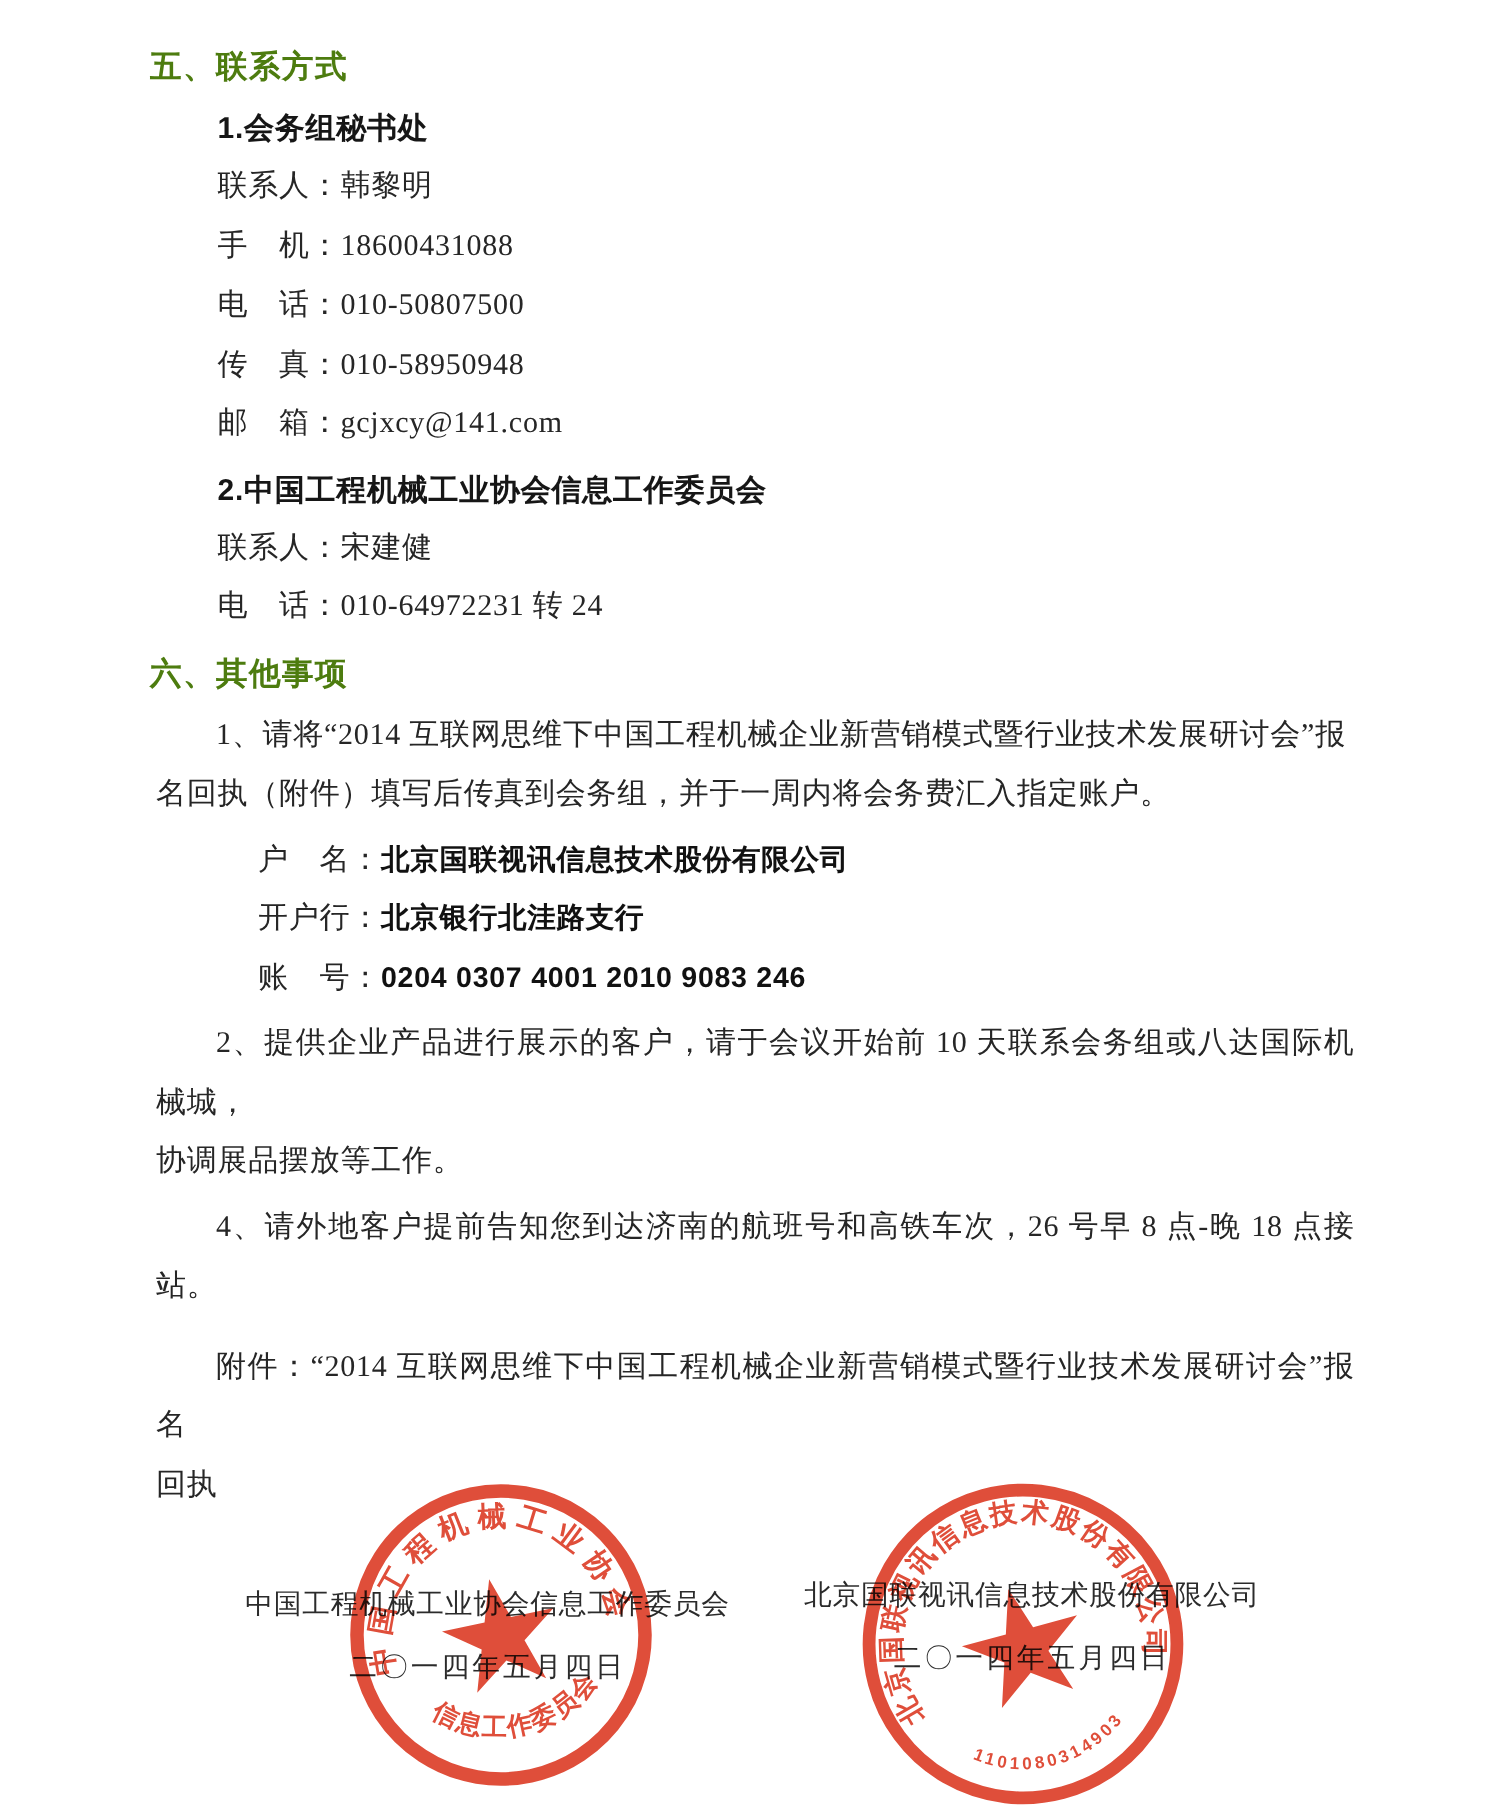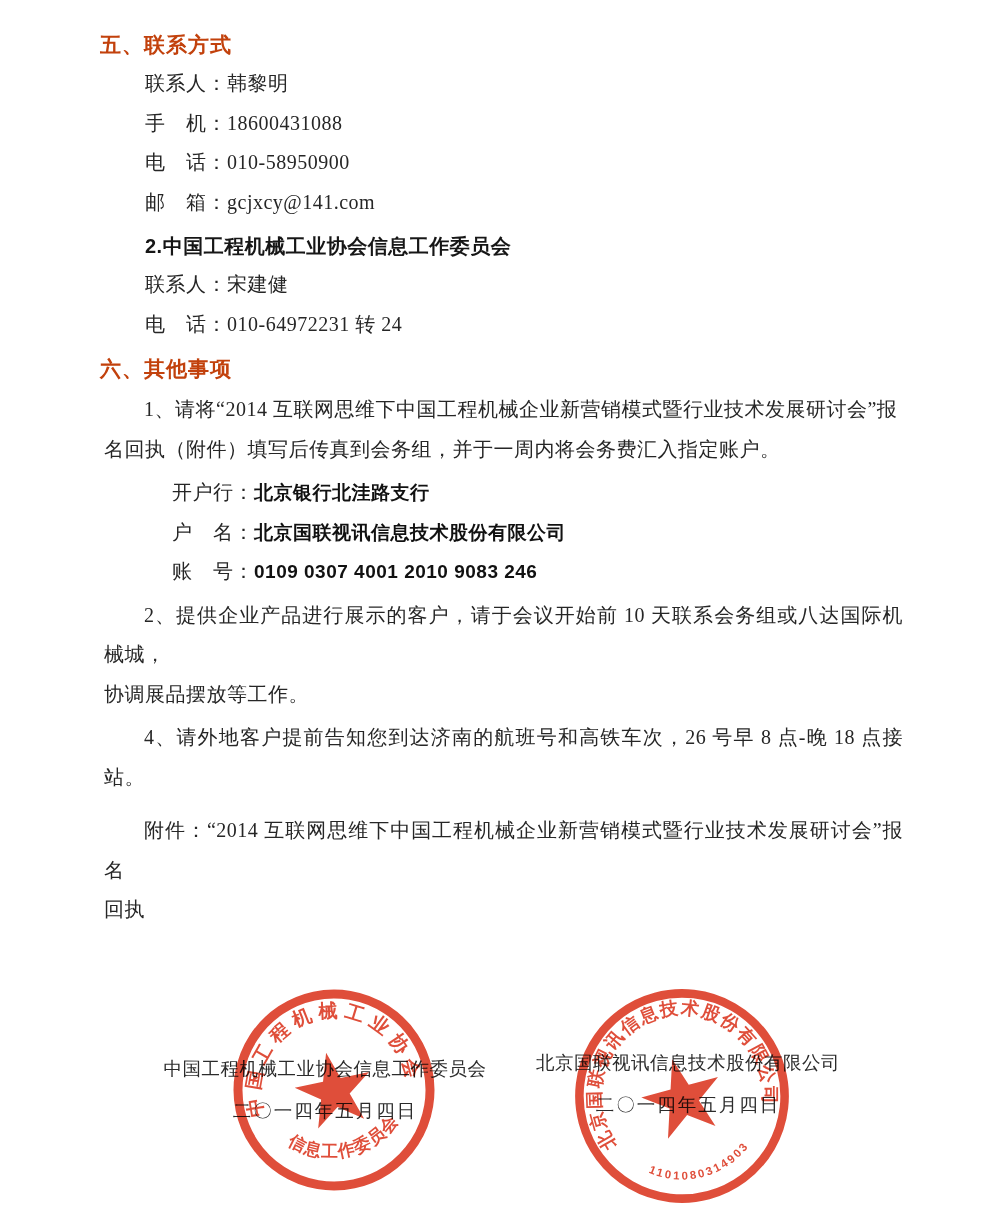--- a/index.html
+++ b/index.html
@@ -4,21 +4,21 @@
 <style>
   html,body{margin:0;padding:0;}
   body{
     width:1000px;height:1208px;position:relative;overflow:hidden;
     background:#ffffff;color:#262626;
     font-family:"Liberation Serif","DejaVu Serif",serif;
   }
   .content{padding:24px 93px 0 100px;font-size:20px;line-height:39.5px;}
   .sec-heading{
     font-family:"Liberation Sans","DejaVu Sans",sans-serif;
-    font-size:21px;font-weight:bold;color:#c2410c;
+    font-size:21px;font-weight:bold;color:#4d7c0f;
     line-height:34px;margin:4px 0 2px 0;letter-spacing:1px;
   }
   .group-title{
     font-family:"Liberation Sans","DejaVu Sans",sans-serif;
     font-size:20px;font-weight:bold;color:#161616;
     line-height:34px;margin:7px 0 2px 45px;letter-spacing:.5px;
   }
   .contact-line{margin:0 0 0 45px;letter-spacing:.5px;}
   .para{margin:4px;text-indent:2em;white-space:pre-line;letter-spacing:.5px;text-align:justify;}
   .bank-line{margin:0 0 0 72px;letter-spacing:.5px;}
@@ -38,39 +38,41 @@
   .stamp-right{left:468px;top:34px;width:228px;height:228px;transform:rotate(-15deg);}
   .seal-text{font-family:"Liberation Sans","DejaVu Sans",sans-serif;font-weight:bold;}
 </style>
 </head>
 <body>
 
 <div class="content">
 
   <div class="sec-heading">五、联系方式</div>
 
+  <div class="group-title">1.会务组秘书处</div>
 
   <p class="contact-line"><span>联系人：</span><span>韩黎明</span></p>
   <p class="contact-line"><span>手　机：</span><span>18600431088</span></p>
-  <p class="contact-line"><span>电　话：</span><span>010-58950900</span></p>
+  <p class="contact-line"><span>电　话：</span><span>010-50807500</span></p>
+  <p class="contact-line"><span>传　真：</span><span>010-58950948</span></p>
   <p class="contact-line"><span>邮　箱：</span><span>gcjxcy@141.com</span></p>
 
   <div class="group-title">2.中国工程机械工业协会信息工作委员会</div>
 
   <p class="contact-line"><span>联系人：</span><span>宋建健</span></p>
   <p class="contact-line"><span>电　话：</span><span>010-64972231 转 24</span></p>
 
   <div class="sec-heading" style="margin-top:8px;">六、其他事项</div>
 
   <p class="para">1、请将“2014 互联网思维下中国工程机械企业新营销模式暨行业技术发展研讨会”报
 名回执（附件）填写后传真到会务组，并于一周内将会务费汇入指定账户。</p>
 
+  <p class="bank-line"><span>户　名：</span><span class="val">北京国联视讯信息技术股份有限公司</span></p>
   <p class="bank-line"><span>开户行：</span><span class="val">北京银行北洼路支行</span></p>
-  <p class="bank-line"><span>户　名：</span><span class="val">北京国联视讯信息技术股份有限公司</span></p>
-  <p class="bank-line"><span>账　号：</span><span class="val">0109 0307 4001 2010 9083 246</span></p>
+  <p class="bank-line"><span>账　号：</span><span class="val">0204 0307 4001 2010 9083 246</span></p>
 
   <p class="para">2、提供企业产品进行展示的客户，请于会议开始前 10 天联系会务组或八达国际机械城，
 协调展品摆放等工作。</p>
   <p class="para">4、请外地客户提前告知您到达济南的航班号和高铁车次，26 号早 8 点-晚 18 点接站。</p>
 
   <p class="para attach">附件：“2014 互联网思维下中国工程机械企业新营销模式暨行业技术发展研讨会”报名
 回执</p>
 </div>
 
 <div class="signature">

